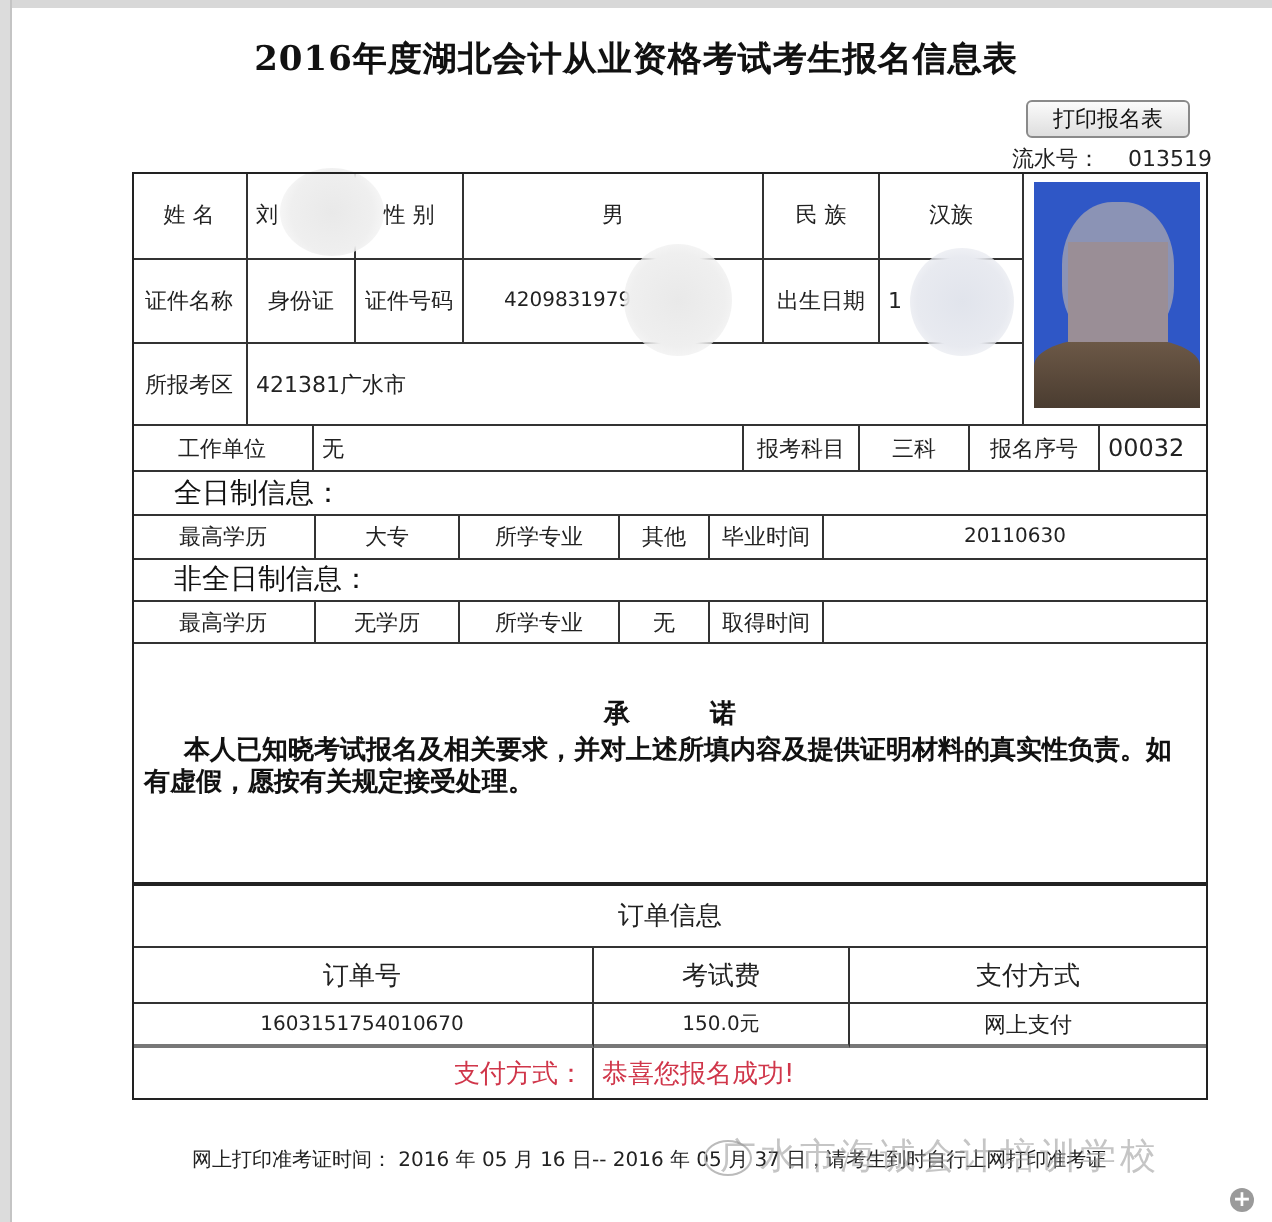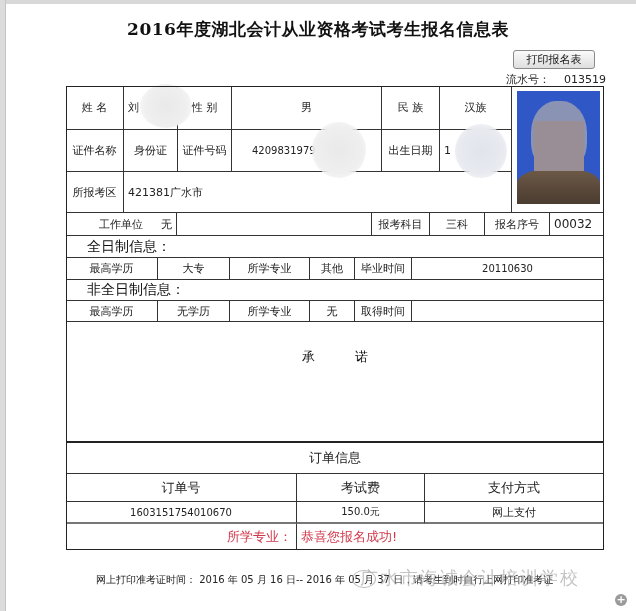--- a/index.html
+++ b/index.html
@@ -65,21 +65,21 @@
     position:absolute; left:0; top:78px; width:83px; height:35px;
     background:linear-gradient(#6e5a48,#4a3c30);
     border-radius:40% 40% 0 0;
   }
   .promise {
     position:absolute; left:66px; top:322px; width:538px; height:121px;
     box-sizing:border-box; border-bottom:2px solid #222;
     font-family:"DejaVu Serif", "Liberation Serif", serif;
   }
   .promise .head {
-    position:absolute; top:26px; width:100%; text-align:center; font-size:13px; font-weight:normal;
+    position:absolute; top:26px; width:100%; text-align:center; font-size:13px; font-weight:bold;
     letter-spacing:40px; padding-left:40px; box-sizing:border-box;
   }
   .promise .body {
     position:absolute; left:6px; top:46px; width:520px; font-size:13px; font-weight:bold;
     line-height:16px; text-indent:20px; color:#111;
   }
   .order-title {
     position:absolute; left:66px; top:443px; width:538px; height:31px;
     box-sizing:border-box; border-bottom:1px solid #333;
     display:flex; align-items:center; justify-content:center; font-size:13px; color:#222;
@@ -136,21 +136,21 @@
 <div class="photo">
   <div class="body"></div>
   <div class="head"></div>
   <div class="face"></div>
 </div>
 
 <div class="blur-mask" style="left:140px;top:84px;width:52px;height:44px;"></div>
 <div class="blur-mask" style="left:312px;top:122px;width:54px;height:56px;"></div>
 <div class="blur-mask" style="left:455px;top:124px;width:52px;height:54px;background:radial-gradient(circle,#e1e4ec 0%,#e8eaf0 60%,rgba(240,240,245,0) 100%);"></div>
 
-<div class="cell" style="left:66px;top:213px;width:111px;height:23px;">工作单位</div>
+<div class="cell" style="left:66px;top:213px;width:91px;height:23px;">工作单位</div>
 <div class="cell left" style="left:157px;top:213px;width:215px;height:23px;">无</div>
 <div class="cell" style="left:372px;top:213px;width:58px;height:23px;">报考科目</div>
 <div class="cell" style="left:430px;top:213px;width:55px;height:23px;">三科</div>
 <div class="cell" style="left:485px;top:213px;width:65px;height:23px;">报名序号</div>
 <div class="cell left" style="left:550px;top:213px;width:54px;height:23px;font-size:12px;">00032</div>
 
 <div class="section-title" style="left:66px;top:236px;width:538px;height:22px;">全日制信息：</div>
 <div class="cell" style="left:66px;top:258px;width:92px;height:22px;">最高学历</div>
 <div class="cell" style="left:158px;top:258px;width:72px;height:22px;">大专</div>
 <div class="cell" style="left:230px;top:258px;width:80px;height:22px;">所学专业</div>
@@ -161,30 +161,31 @@
 <div class="section-title" style="left:66px;top:280px;width:538px;height:21px;">非全日制信息：</div>
 <div class="cell" style="left:66px;top:301px;width:92px;height:21px;">最高学历</div>
 <div class="cell" style="left:158px;top:301px;width:72px;height:21px;">无学历</div>
 <div class="cell" style="left:230px;top:301px;width:80px;height:21px;">所学专业</div>
 <div class="cell" style="left:310px;top:301px;width:45px;height:21px;">无</div>
 <div class="cell" style="left:355px;top:301px;width:57px;height:21px;">取得时间</div>
 <div class="cell" style="left:412px;top:301px;width:192px;height:21px;"></div>
 
 <div class="promise">
   <div class="head">承诺</div>
+  <div class="body">本人已知晓考试报名及相关要求，并对上述所填内容及提供证明材料的真实性负责。如有虚假，愿按有关规定接受处理。</div>
 </div>
 
 <div class="order-title">订单信息</div>
 <div class="cell big" style="left:66px;top:474px;width:231px;height:28px;">订单号</div>
 <div class="cell big" style="left:297px;top:474px;width:128px;height:28px;">考试费</div>
 <div class="cell big" style="left:425px;top:474px;width:179px;height:28px;">支付方式</div>
 <div class="cell" style="left:66px;top:502px;width:231px;height:22px;font-size:10px;border-bottom:2px solid #777;">1603151754010670</div>
 <div class="cell" style="left:297px;top:502px;width:128px;height:22px;font-size:10px;border-bottom:2px solid #777;">150.0元</div>
 <div class="cell" style="left:425px;top:502px;width:179px;height:22px;border-bottom:2px solid #777;">网上支付</div>
-<div class="cell red" style="left:66px;top:524px;width:231px;height:26px;justify-content:flex-end;padding-right:4px;">所学专业：</div>
+<div class="cell red" style="left:66px;top:524px;width:231px;height:26px;justify-content:flex-end;padding-right:4px;">支付方式：</div>
 <div class="cell red left" style="left:297px;top:524px;width:307px;height:26px;">恭喜您报名成功!</div>
 
 <div class="table-outer"></div>
 
 <div class="footer">网上打印准考证时间： 2016 年 05 月 16 日-- 2016 年 05 月 37 日，请考生到时自行上网打印准考证</div>
 <div class="wm-logo"></div>
 <div class="watermark">广水市海诚会计培训学校</div>
 <div class="zoom-icon">+</div>
 
 </body></html>

